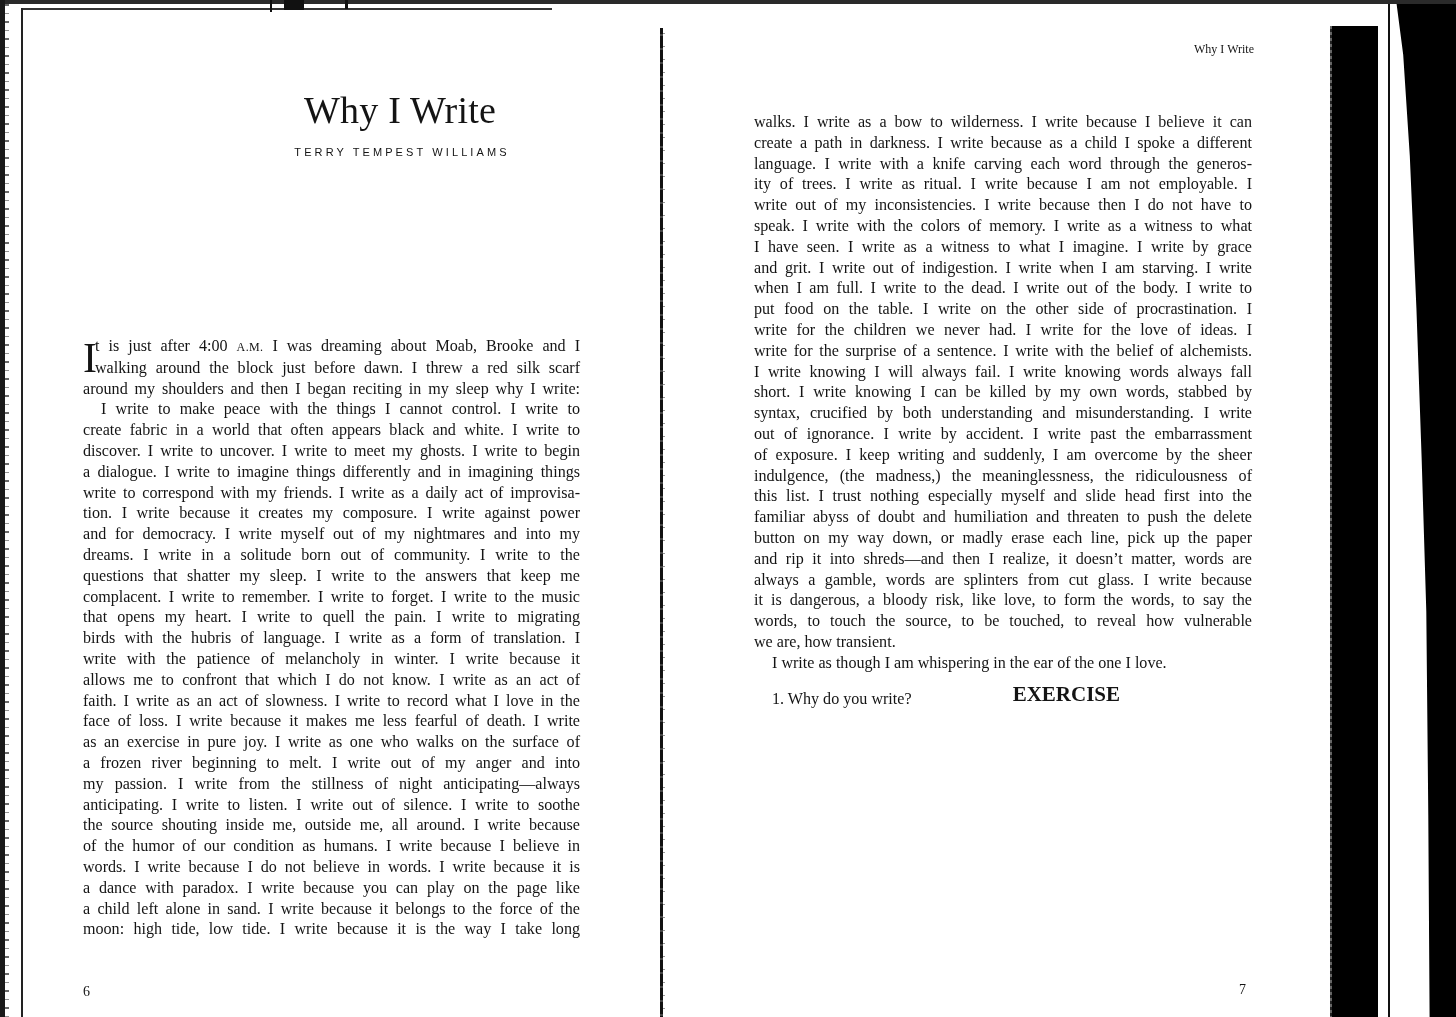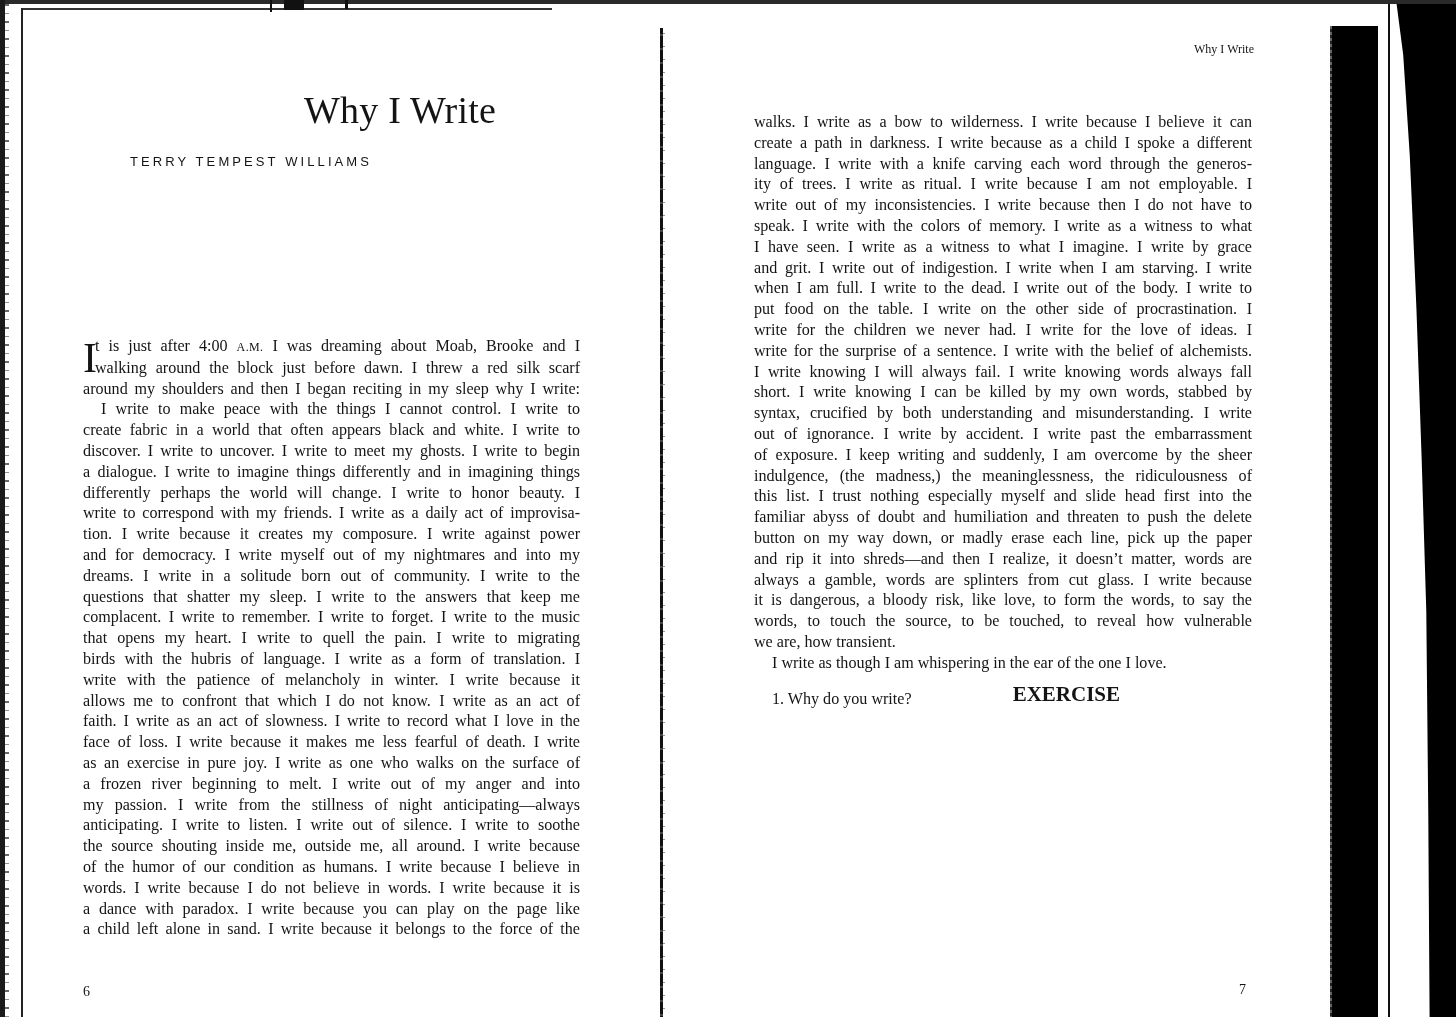--- a/index.html
+++ b/index.html
@@ -24,22 +24,22 @@
     background: repeating-linear-gradient(180deg, transparent 0 5px, #999 5px 6px, transparent 6px 13px); }
   .right-black { position: absolute; left: 1332px; top: 26px; width: 46px; height: 991px; background: #000; }
   .right-black-edge { position: absolute; left: 1330px; top: 26px; width: 3px; height: 991px;
     background: repeating-linear-gradient(180deg, #666 0 3px, #222 3px 6px); }
   .right-line { position: absolute; left: 1388px; top: 4px; width: 2px; height: 1013px; background: #111; }
   .right-torn { position: absolute; left: 1390px; top: 4px; width: 66px; height: 1013px; background: #000;
     clip-path: polygon(10% 0, 100% 0, 100% 100%, 60% 100%, 58% 80%, 55% 60%, 48% 45%, 40% 30%, 30% 15%, 20% 5%); }
 
   .title { position: absolute; left: 200px; top: 88px; width: 400px; text-align: center;
     font-size: 38px; font-weight: normal; letter-spacing: .2px; margin: 0; }
-  .author { position: absolute; left: 130px; top: 154px; width: 544px; 
-    font-family: "Liberation Sans", "DejaVu Sans", sans-serif; font-size: 13px; letter-spacing: 3.1px; }
+  .author { position: absolute; left: 130px; top: 146px; width: 544px; text-align: center;
+    font-family: "Liberation Sans", "DejaVu Sans", sans-serif; font-size: 11px; letter-spacing: 3.1px; }
 
   .body-text { position: absolute; font-size: 16.1px; line-height: 20.8px; text-align: justify; }
   .left-body { left: 83px; top: 336px; width: 497px; }
   .right-body { left: 754px; top: 86px; width: 498px; margin-top: 26px; }
   .line { display: block; white-space: nowrap; text-align-last: justify; text-align: justify; }
   .line.last { text-align-last: left; }
   .indent { padding-left: 18px; }
   .dropcap-line { padding-left: 12px; }
   .dropcap { position: absolute; left: 0; top: 3px; font-size: 42px; line-height: 38px; }
   .smallcaps { font-size: 12px; letter-spacing: .4px; }
@@ -74,21 +74,20 @@
 
 <div class="body-text left-body">
   <span class="dropcap">I</span>
   <span class="line dropcap-line"><span>t is just after 4:00 </span><span class="smallcaps">A.M.</span><span> I was dreaming about Moab, Brooke and I</span></span>
   <span class="line dropcap-line">walking around the block just before dawn. I threw a red silk scarf</span>
   <span class="line">around my shoulders and then I began reciting in my sleep why I write:</span>
   <span class="line indent">I write to make peace with the things I cannot control. I write to</span>
   <span class="line">create fabric in a world that often appears black and white. I write to</span>
   <span class="line">discover. I write to uncover. I write to meet my ghosts. I write to begin</span>
   <span class="line">a dialogue. I write to imagine things differently and in imagining things</span>
-  <span class="line">differently perhaps the world will change. I write to honor beauty. I</span>
   <span class="line">write to correspond with my friends. I write as a daily act of improvisa-</span>
   <span class="line">tion. I write because it creates my composure. I write against power</span>
   <span class="line">and for democracy. I write myself out of my nightmares and into my</span>
   <span class="line">dreams. I write in a solitude born out of community. I write to the</span>
   <span class="line">questions that shatter my sleep. I write to the answers that keep me</span>
   <span class="line">complacent. I write to remember. I write to forget. I write to the music</span>
   <span class="line">that opens my heart. I write to quell the pain. I write to migrating</span>
   <span class="line">birds with the hubris of language. I write as a form of translation. I</span>
   <span class="line">write with the patience of melancholy in winter. I write because it</span>
   <span class="line">allows me to confront that which I do not know. I write as an act of</span>
@@ -96,20 +95,21 @@
   <span class="line">face of loss. I write because it makes me less fearful of death. I write</span>
   <span class="line">as an exercise in pure joy. I write as one who walks on the surface of</span>
   <span class="line">a frozen river beginning to melt. I write out of my anger and into</span>
   <span class="line">my passion. I write from the stillness of night anticipating—always</span>
   <span class="line">anticipating. I write to listen. I write out of silence. I write to soothe</span>
   <span class="line">the source shouting inside me, outside me, all around. I write because</span>
   <span class="line">of the humor of our condition as humans. I write because I believe in</span>
   <span class="line">words. I write because I do not believe in words. I write because it is</span>
   <span class="line">a dance with paradox. I write because you can play on the page like</span>
   <span class="line">a child left alone in sand. I write because it belongs to the force of the</span>
+  <span class="line">moon: high tide, low tide. I write because it is the way I take long</span>
 </div>
 
 <div class="folio folio-left">6</div>
 
 <div class="running-head">Why I Write</div>
 
 <div class="body-text right-body">
   <span class="line">walks. I write as a bow to wilderness. I write because I believe it can</span>
   <span class="line">create a path in darkness. I write because as a child I spoke a different</span>
   <span class="line">language. I write with a knife carving each word through the generos-</span>

